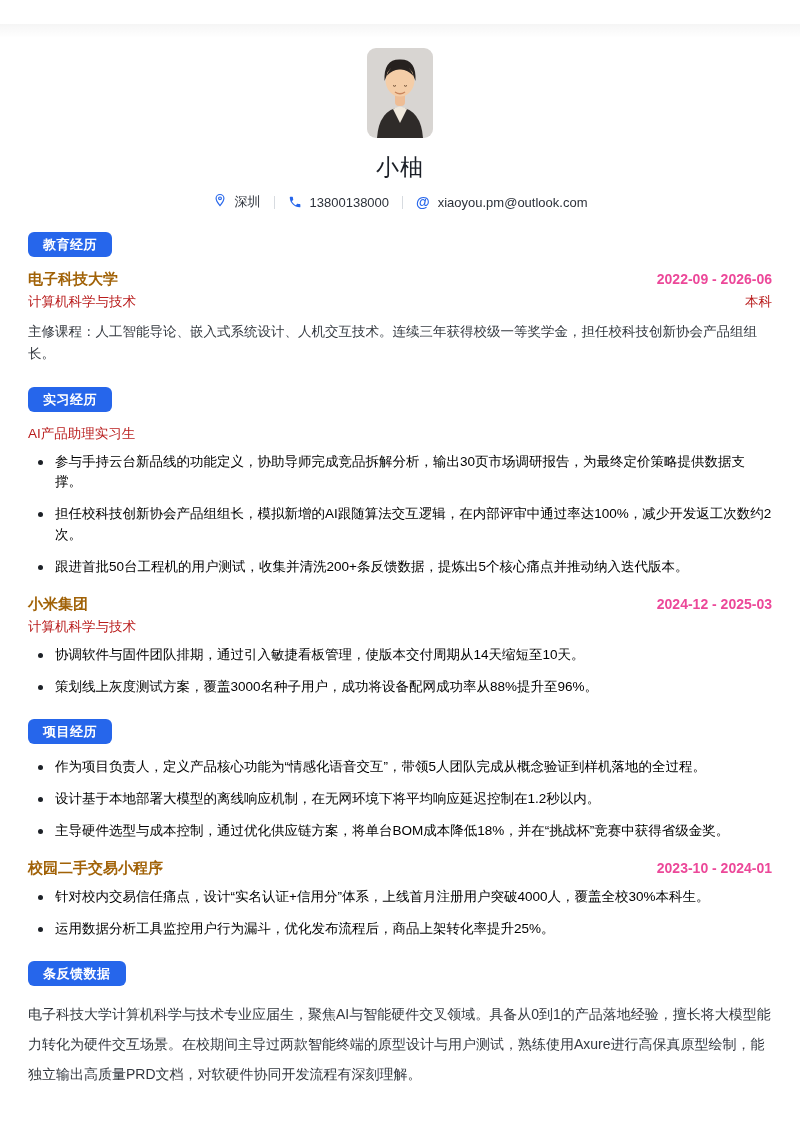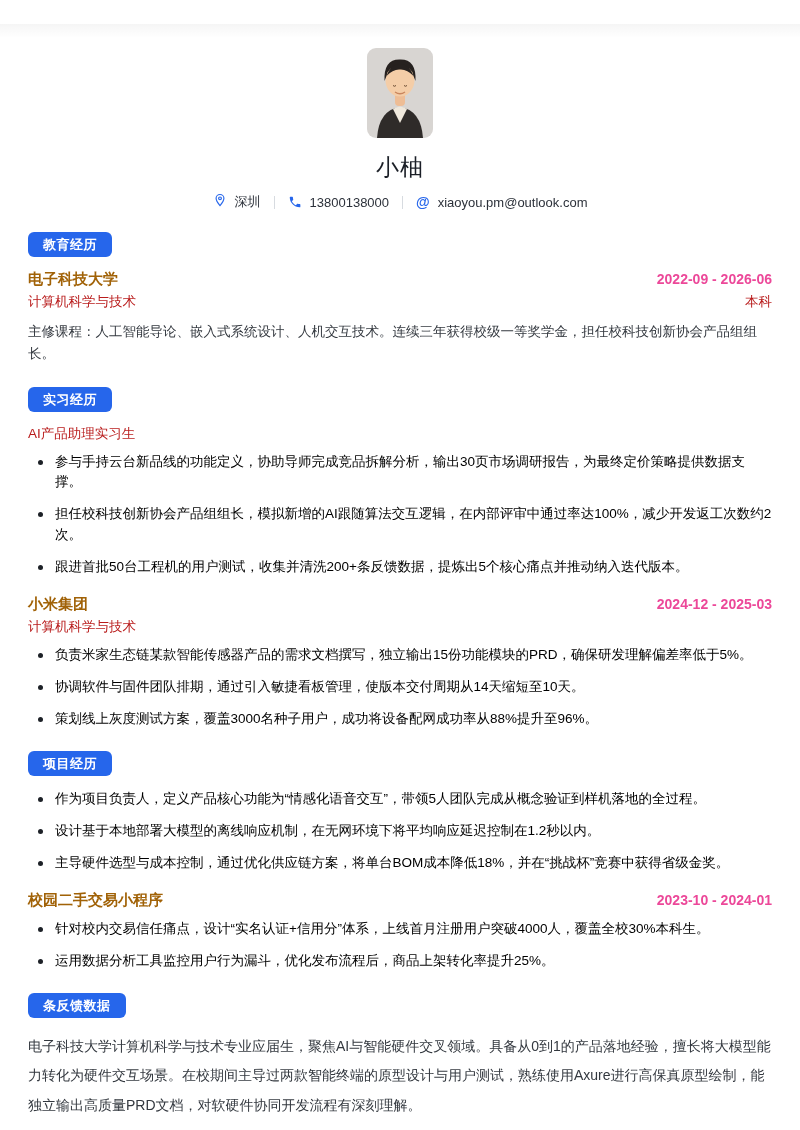--- a/index.html
+++ b/index.html
@@ -115,21 +115,20 @@
 
     <div class="entry">
       <div class="row">
         <h2 class="etitle">小米集团</h2>
         <span class="edate">2024-12 - 2025-03</span>
       </div>
       <div class="subrow">
         <span>计算机科学与技术</span>
       </div>
       <ul class="bullets">
-        <li>负责米家生态链某款智能传感器产品的需求文档撰写，独立输出15份功能模块的PRD，确保研发理解偏差率低于5%。</li>
         <li>协调软件与固件团队排期，通过引入敏捷看板管理，使版本交付周期从14天缩短至10天。</li>
         <li>策划线上灰度测试方案，覆盖3000名种子用户，成功将设备配网成功率从88%提升至96%。</li>
       </ul>
     </div>
   </div>
 
   <div class="sec">
     <span class="badge">项目经历</span>
 
     <div class="entry">

